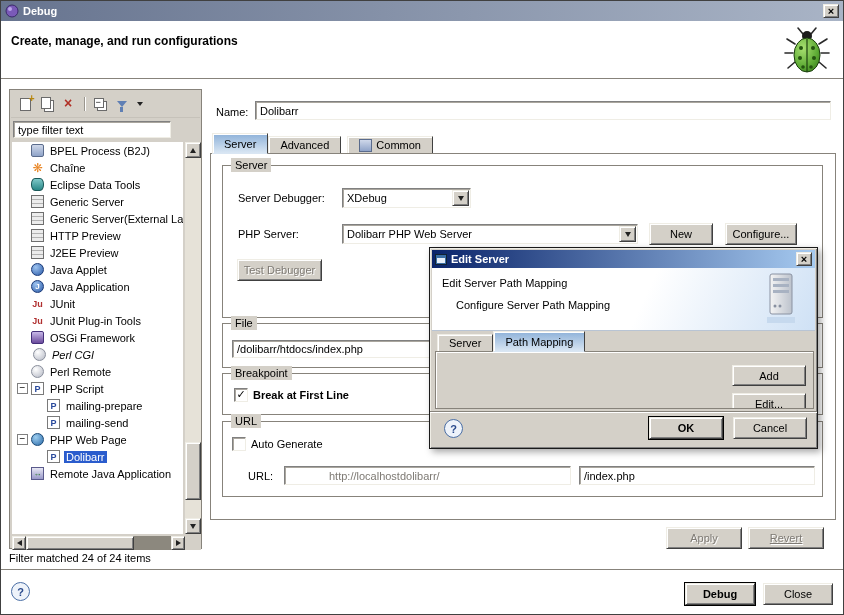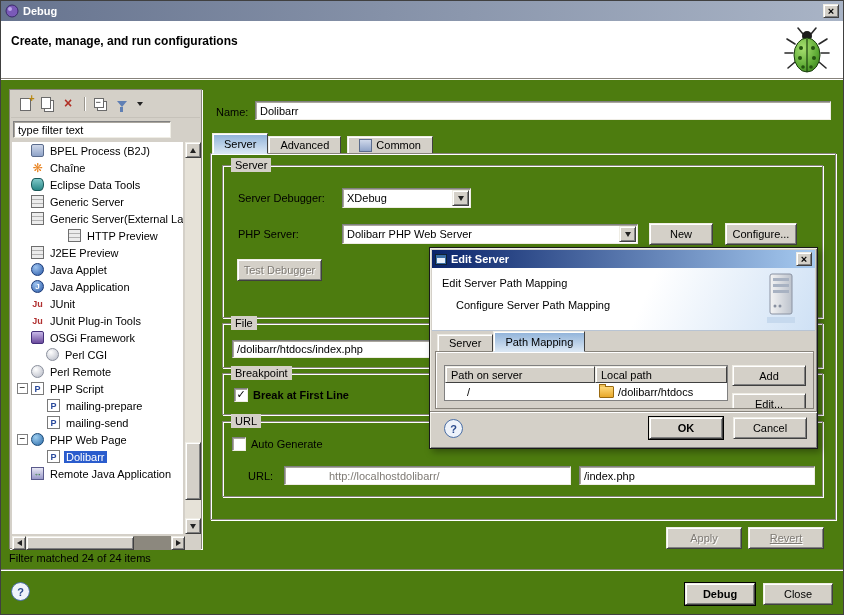--- a/index.html
+++ b/index.html
@@ -1,16 +1,16 @@
 <!DOCTYPE html>
 <html><head>
 <meta charset="utf-8">
 <style>
   html,body{margin:0;padding:0;background:#9a9a9a;}
-  #app{position:relative;width:844px;height:615px;background:#4d7c0f;overflow:hidden;
+  #app{position:relative;width:844px;height:615px;background:#ffffff;overflow:hidden;
        font:11px "Liberation Sans","DejaVu Sans",sans-serif;color:#000;
        border:1px solid #404040;box-sizing:border-box;}
   
   .btn{background:#d4d0c8;border:1px solid;border-color:#efede5 #404040 #404040 #efede5;
        box-shadow:inset 1px 1px 0 #ffffff,inset -1px -1px 0 #808080;
        display:flex;align-items:center;justify-content:center;box-sizing:border-box;
        cursor:default;user-select:none;font:11px "Liberation Sans","DejaVu Sans",sans-serif;}
   .btn.default{box-shadow:inset 1px 1px 0 #ffffff,inset -1px -1px 0 #808080,0 0 0 1px #000;font-weight:bold;}
   .btn.disabled{color:#7e7a74;text-shadow:1px 1px 0 #fff;}
   .field{background:#fff;border:1px solid;border-color:#808080 #efede5 #efede5 #808080;
@@ -230,21 +230,21 @@
         <div class="trow" style="padding-left: 5px;">
           <span class="exp-spacer"></span>
           <span class="ico generic-server"></span>
           <span class="tlabel">Generic Server</span>
         </div>
         <div class="trow" style="padding-left: 5px;">
           <span class="exp-spacer"></span>
           <span class="ico generic-server-ext"></span>
           <span class="tlabel">Generic Server(External La</span>
         </div>
-        <div class="trow" style="padding-left: 5px; margin-left: 37px;">
+        <div class="trow" style="padding-left: 5px;">
           <span class="exp-spacer"></span>
           <span class="ico http-preview"></span>
           <span class="tlabel">HTTP Preview</span>
         </div>
         <div class="trow" style="padding-left: 5px;">
           <span class="exp-spacer"></span>
           <span class="ico j2ee-preview"></span>
           <span class="tlabel">J2EE Preview</span>
         </div>
         <div class="trow" style="padding-left: 5px;">
@@ -265,21 +265,21 @@
         <div class="trow" style="padding-left: 5px;">
           <span class="exp-spacer"></span>
           <span class="ico junit-plugin"></span>
           <span class="tlabel">JUnit Plug-in Tools</span>
         </div>
         <div class="trow" style="padding-left: 5px;">
           <span class="exp-spacer"></span>
           <span class="ico osgi"></span>
           <span class="tlabel">OSGi Framework</span>
         </div>
-        <div class="trow" style="padding-left: 20px;">
+        <div class="trow" style="padding-left: 7px; font-style: italic;">
           <span class="exp-spacer"></span>
           <span class="ico perl-cgi"></span>
           <span class="tlabel">Perl CGI</span>
         </div>
         <div class="trow" style="padding-left: 5px;">
           <span class="exp-spacer"></span>
           <span class="ico perl-remote"></span>
           <span class="tlabel">Perl Remote</span>
         </div>
         <div class="trow" style="padding-left: 5px;">
@@ -447,35 +447,20 @@
     </div>
     <div class="tabs" style="left:7px;top:84px;height:20px;">
       <div class="tab">
         <span>Server</span>
       </div>
       <div class="tab selected">
         <span>Path Mapping</span>
       </div>
     </div>
     <div id="ed-frame">
-      <div class="pm-table">
-        <div class="pm-hrow">
-          <div class="pm-th" style="width:150px;">Path on server</div>
-          <div class="pm-th" style="width:132px;">Local path</div>
-        </div>
-        <div id="pm-rows">
-            <div class="pm-row">
-              <div class="pm-td" style="width: 150px; padding-left: 22px;">/</div>
-              <div class="pm-td" style="width: 132px; padding-left: 4px;">
-                <span class="folder"></span>
-                <span>/dolibarr/htdocs</span>
-              </div>
-            </div>
-          </div>
-      </div>
       <div class="btn" style="position:absolute;left:296px;top:13px;width:74px;height:21px;">
         <span>Add</span>
       </div>
       <div class="btn" style="position:absolute;left:296px;top:41px;width:74px;height:21px;">
         <span>Edit...</span>
       </div>
     </div>
     <div class="sep-h" style="top:163px;"></div>
     <div class="help" style="position:absolute;left:14px;top:171px;">
       <span>?</span>

